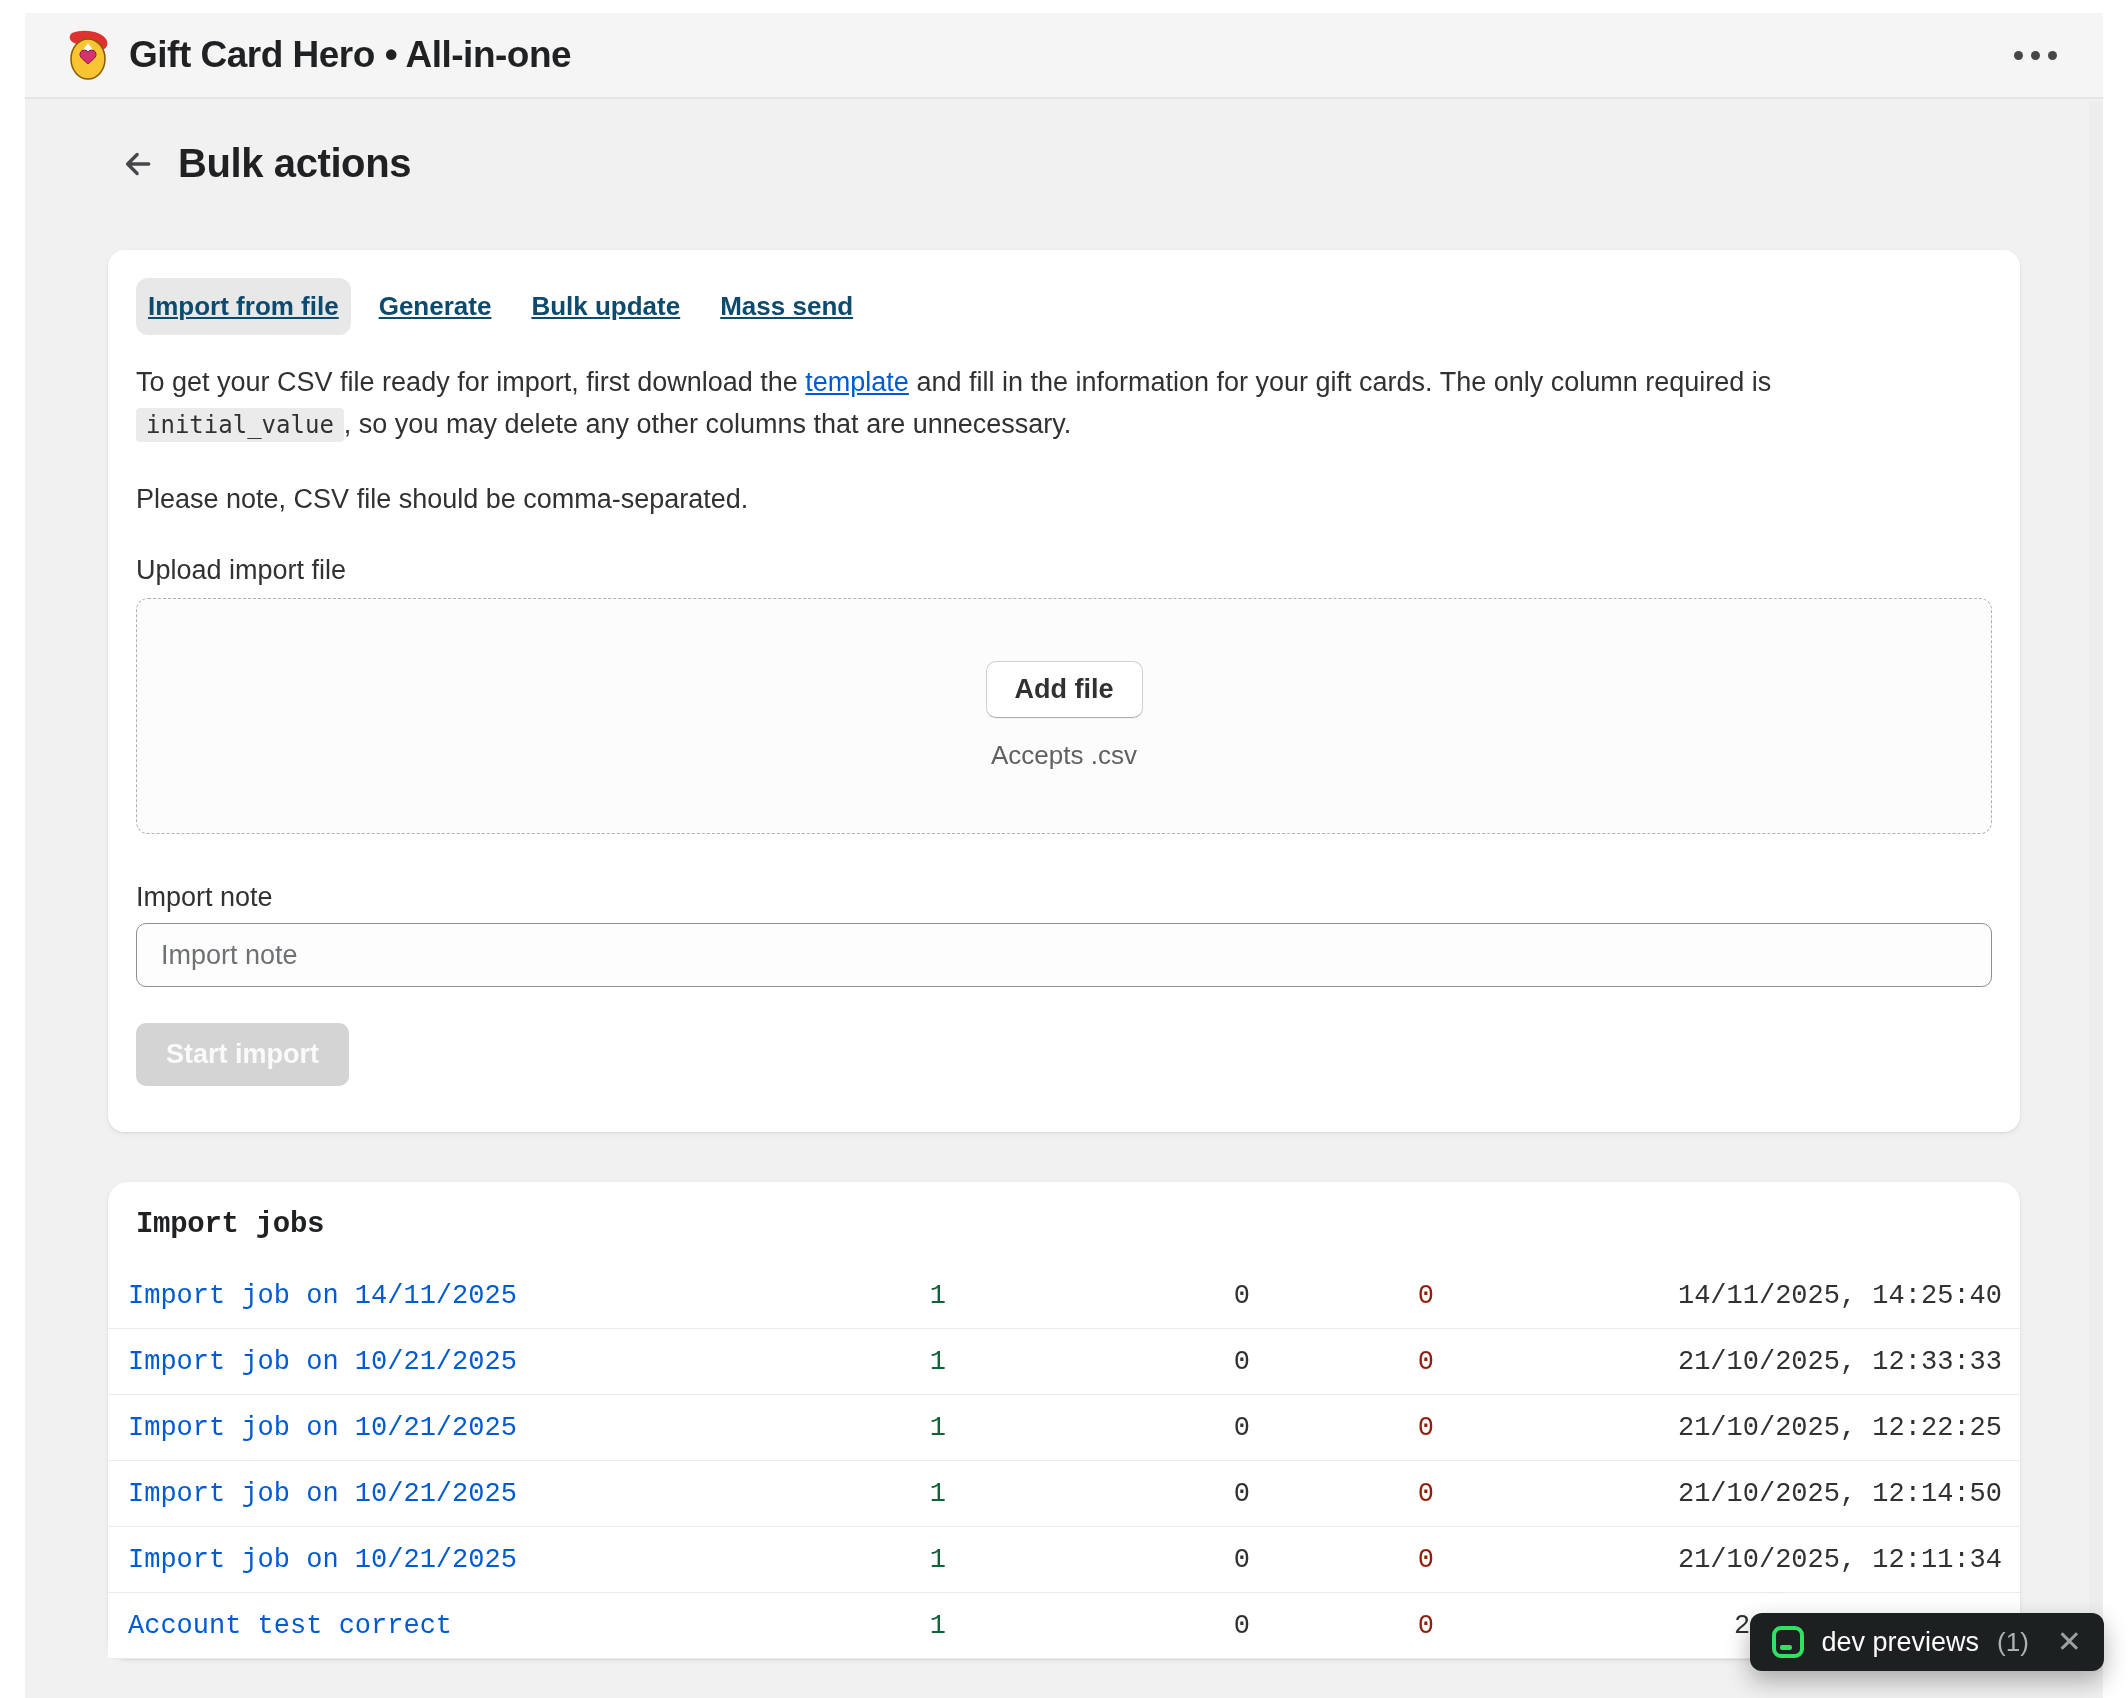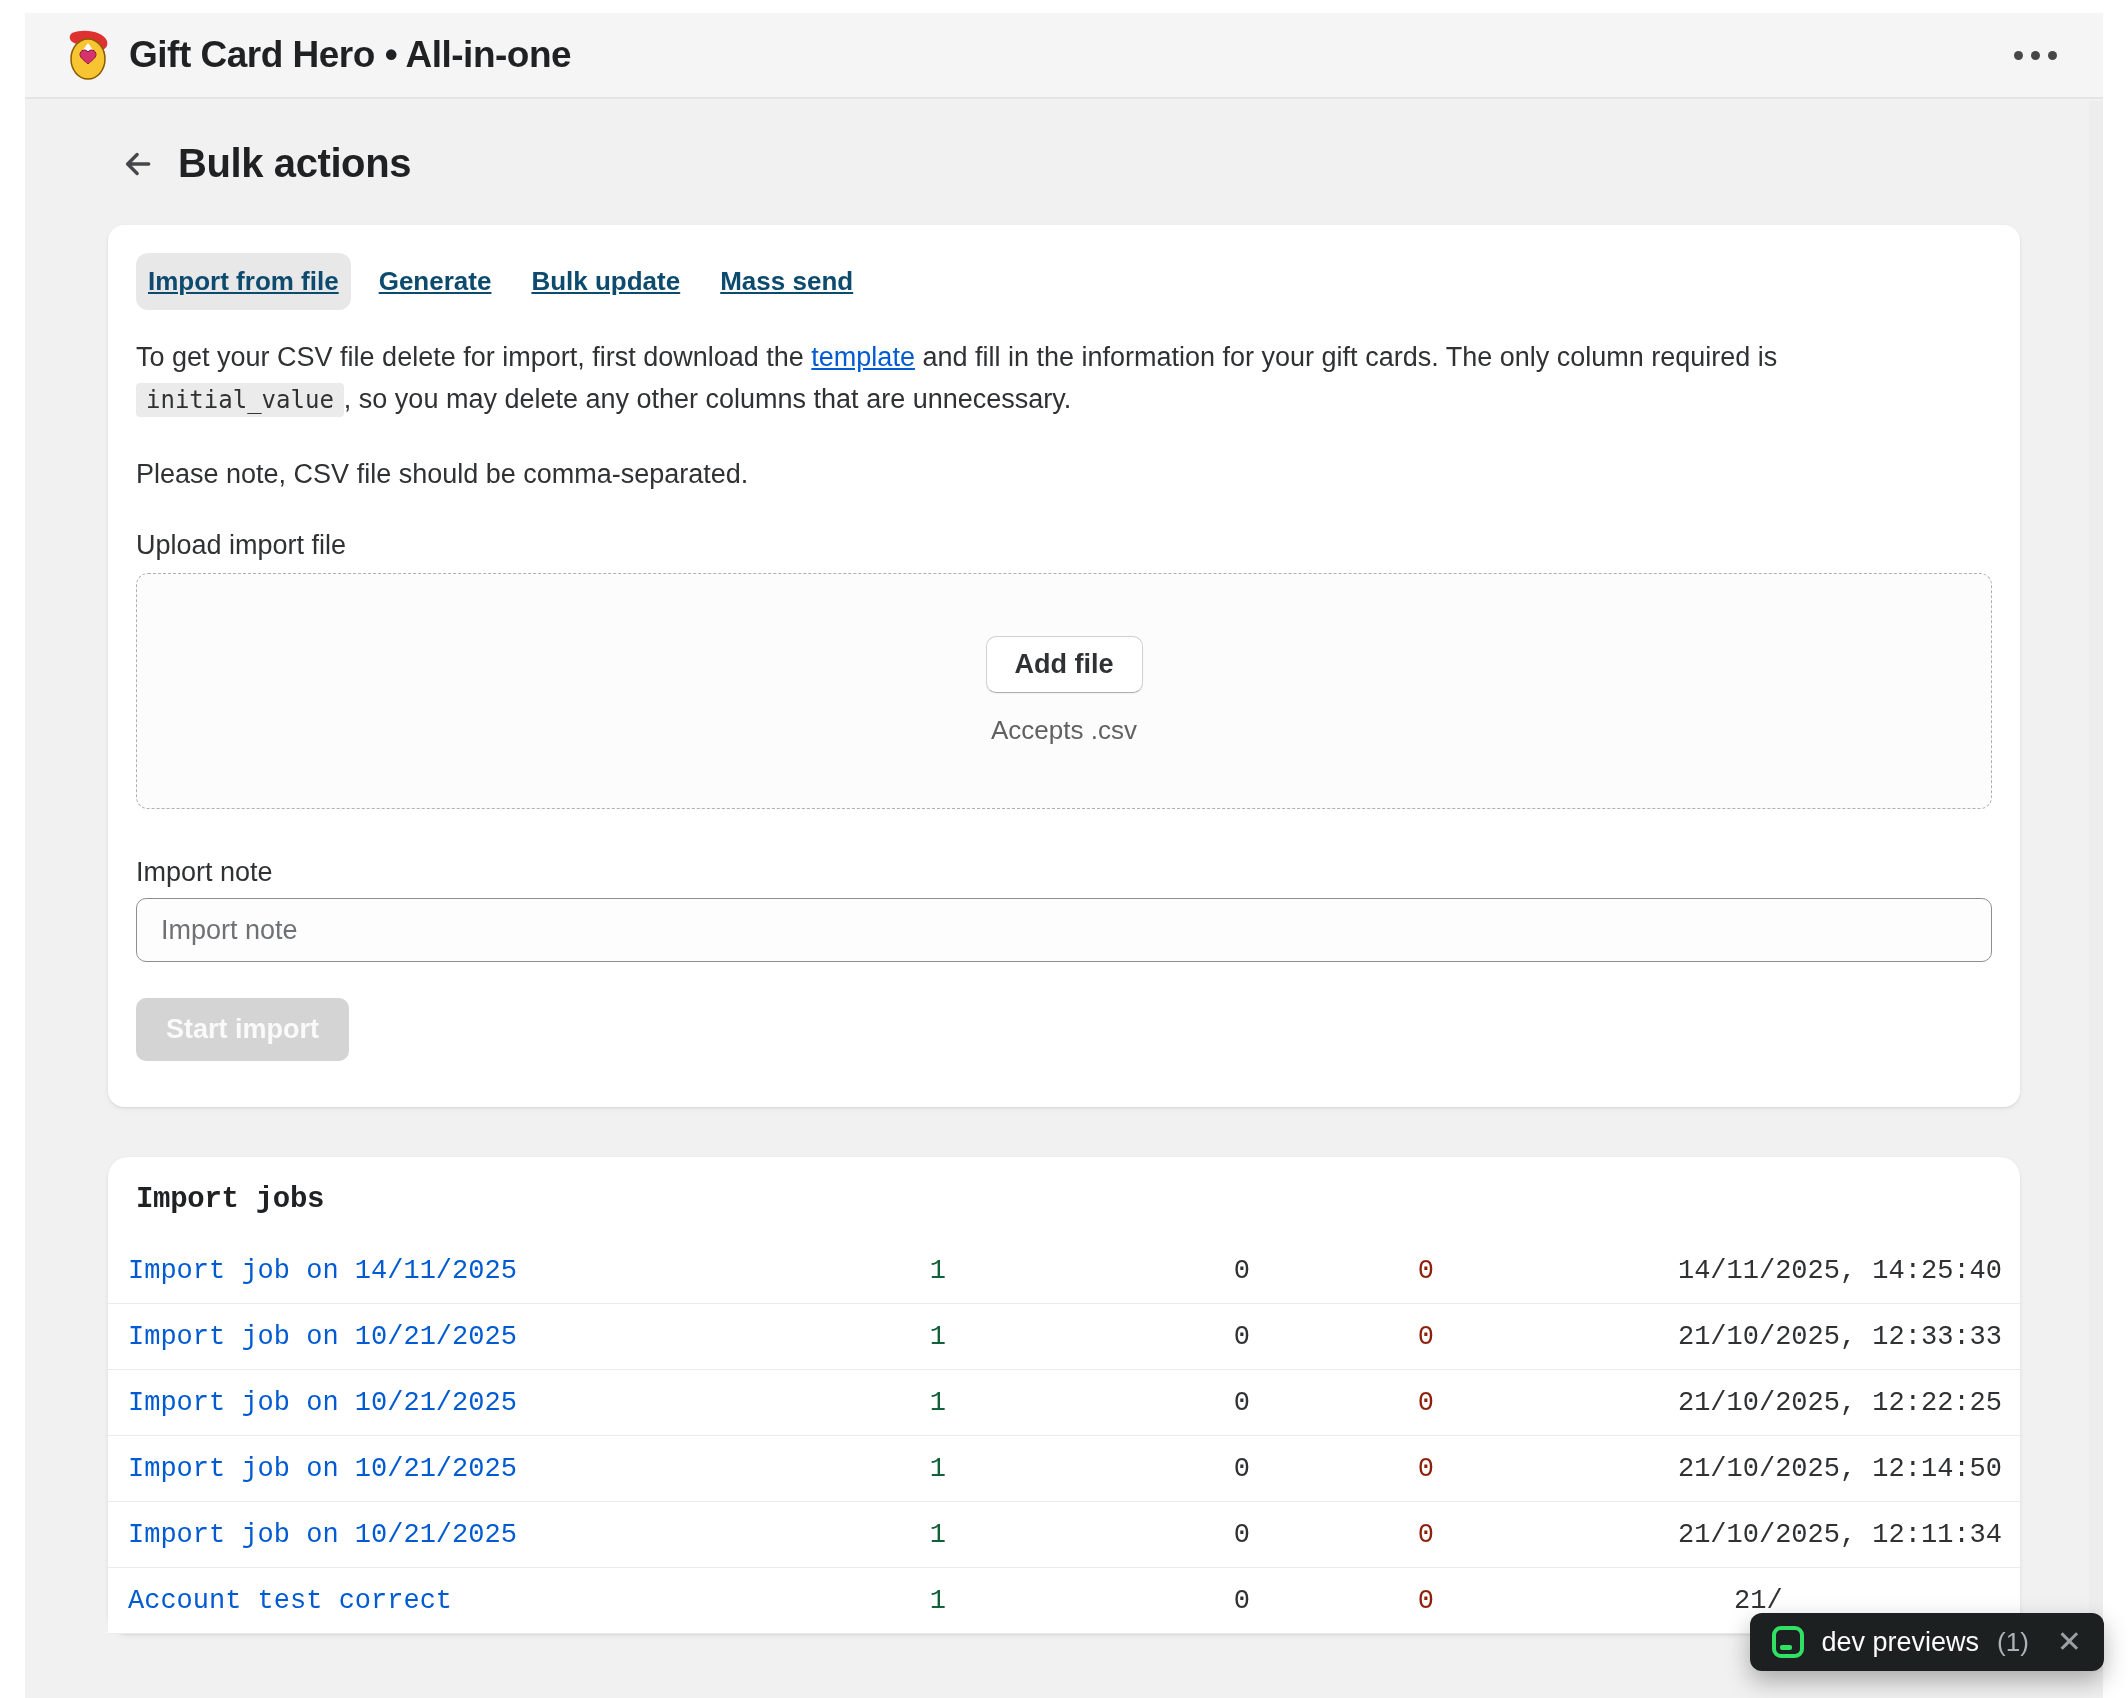--- a/index.html
+++ b/index.html
@@ -25,21 +25,21 @@
   }
   .app-logo { width:46px; height:50px; flex:0 0 auto; }
   .app-title { margin-left:18px; font-size:37px; font-weight:700; letter-spacing:-0.5px; color:#1f2123; }
   .spacer { flex:1; }
   .more-btn { display:flex; gap:8px; padding:10px 6px; cursor:pointer; background:none; border:none; }
   .more-btn i { width:9px; height:9px; border-radius:50%; background:#474747; display:block; }
 
   
   .main { padding:42px 83px 0; }
 
-  .page-header { display:flex; align-items:center; gap:24px; margin:0 0 39px 8px;text-align:center; }
+  .page-header { display:flex; align-items:center; gap:24px; margin:0 0 64px 8px;text-align:center; }
   .back-btn { background:none; border:none; cursor:pointer; display:flex; align-items:center; }
   .page-title { font-size:40px; font-weight:700; letter-spacing:-0.4px; color:#1f2123; }
 
   .card {
     background:#ffffff; border-radius:16px;
     box-shadow:0 1px 2px rgba(0,0,0,.08), 0 2px 6px rgba(0,0,0,.05);
   }
   .card--import { padding:28px 28px 46px; }
 
   
@@ -159,21 +159,21 @@
 
       <div class="card card--import">
 
         <div class="tabs">
           <button class="tab active">Import from file</button>
           <button class="tab">Generate</button>
           <button class="tab">Bulk update</button>
           <button class="tab">Mass send</button>
         </div>
 
-        <p class="intro"><span>To get your CSV file delete for import, first download the </span><a class="link">template</a><span> and fill in the information for your gift cards. The only column required is </span><code class="code-chip">initial_value</code><span>, so you may delete any other columns that are unnecessary.</span></p>
+        <p class="intro"><span>To get your CSV file ready for import, first download the </span><a class="link">template</a><span> and fill in the information for your gift cards. The only column required is </span><code class="code-chip">initial_value</code><span>, so you may delete any other columns that are unnecessary.</span></p>
 
         <p class="note-line">Please note, CSV file should be comma-separated.</p>
 
         <div class="field-label">Upload import file</div>
 
         <div class="dropzone">
           <button class="add-file-btn">Add file</button>
           <div class="accepts">Accepts .csv</div>
         </div>
 

